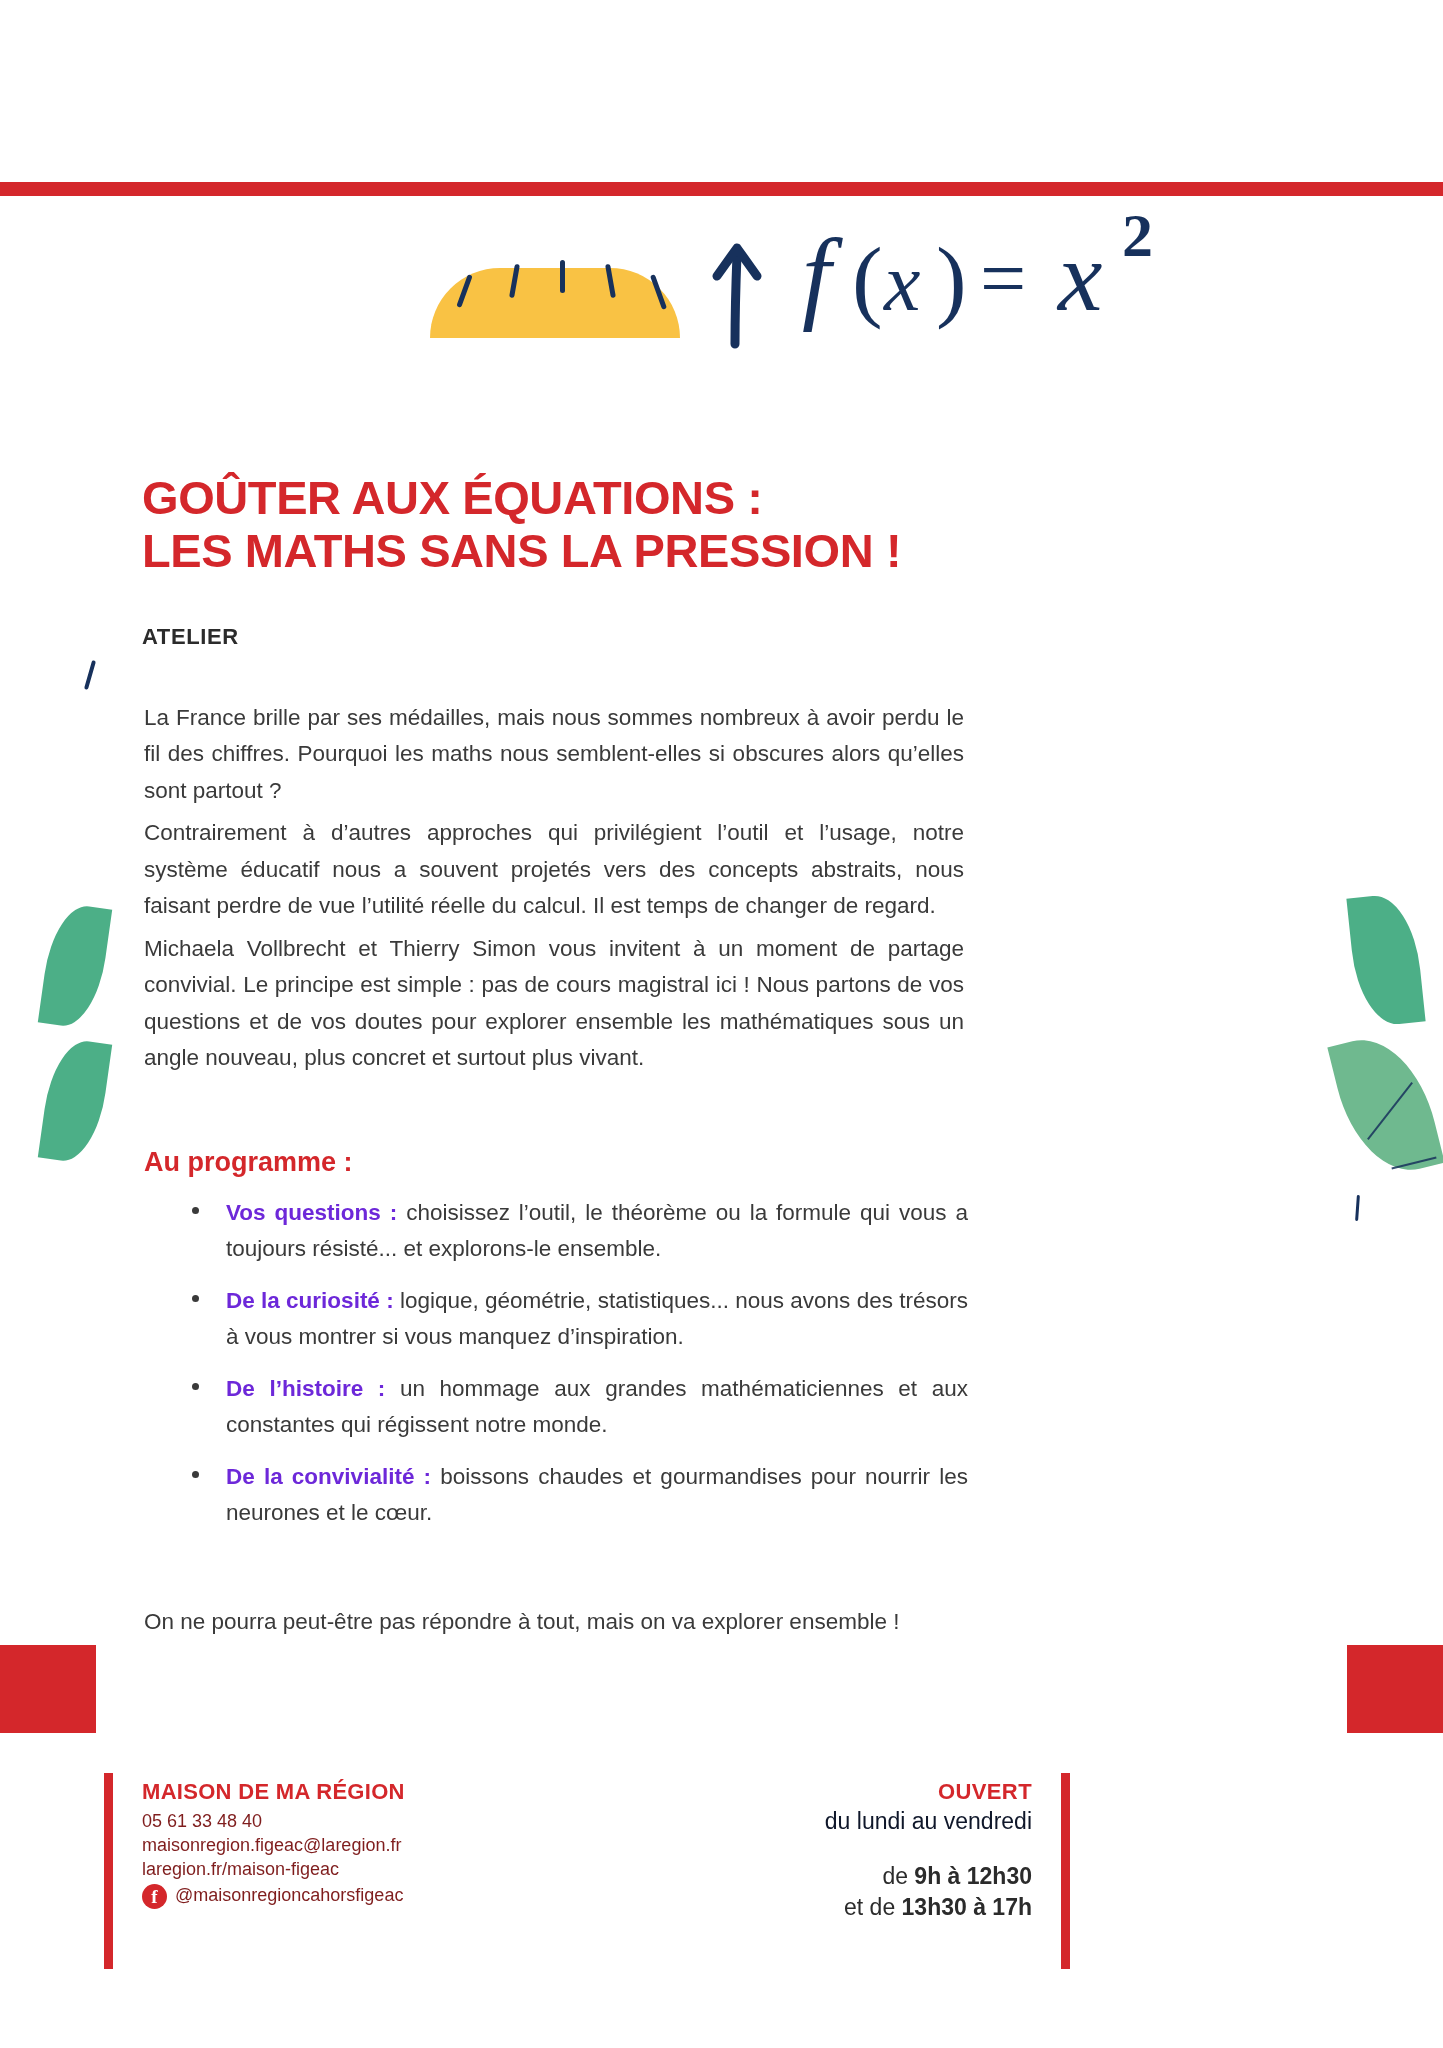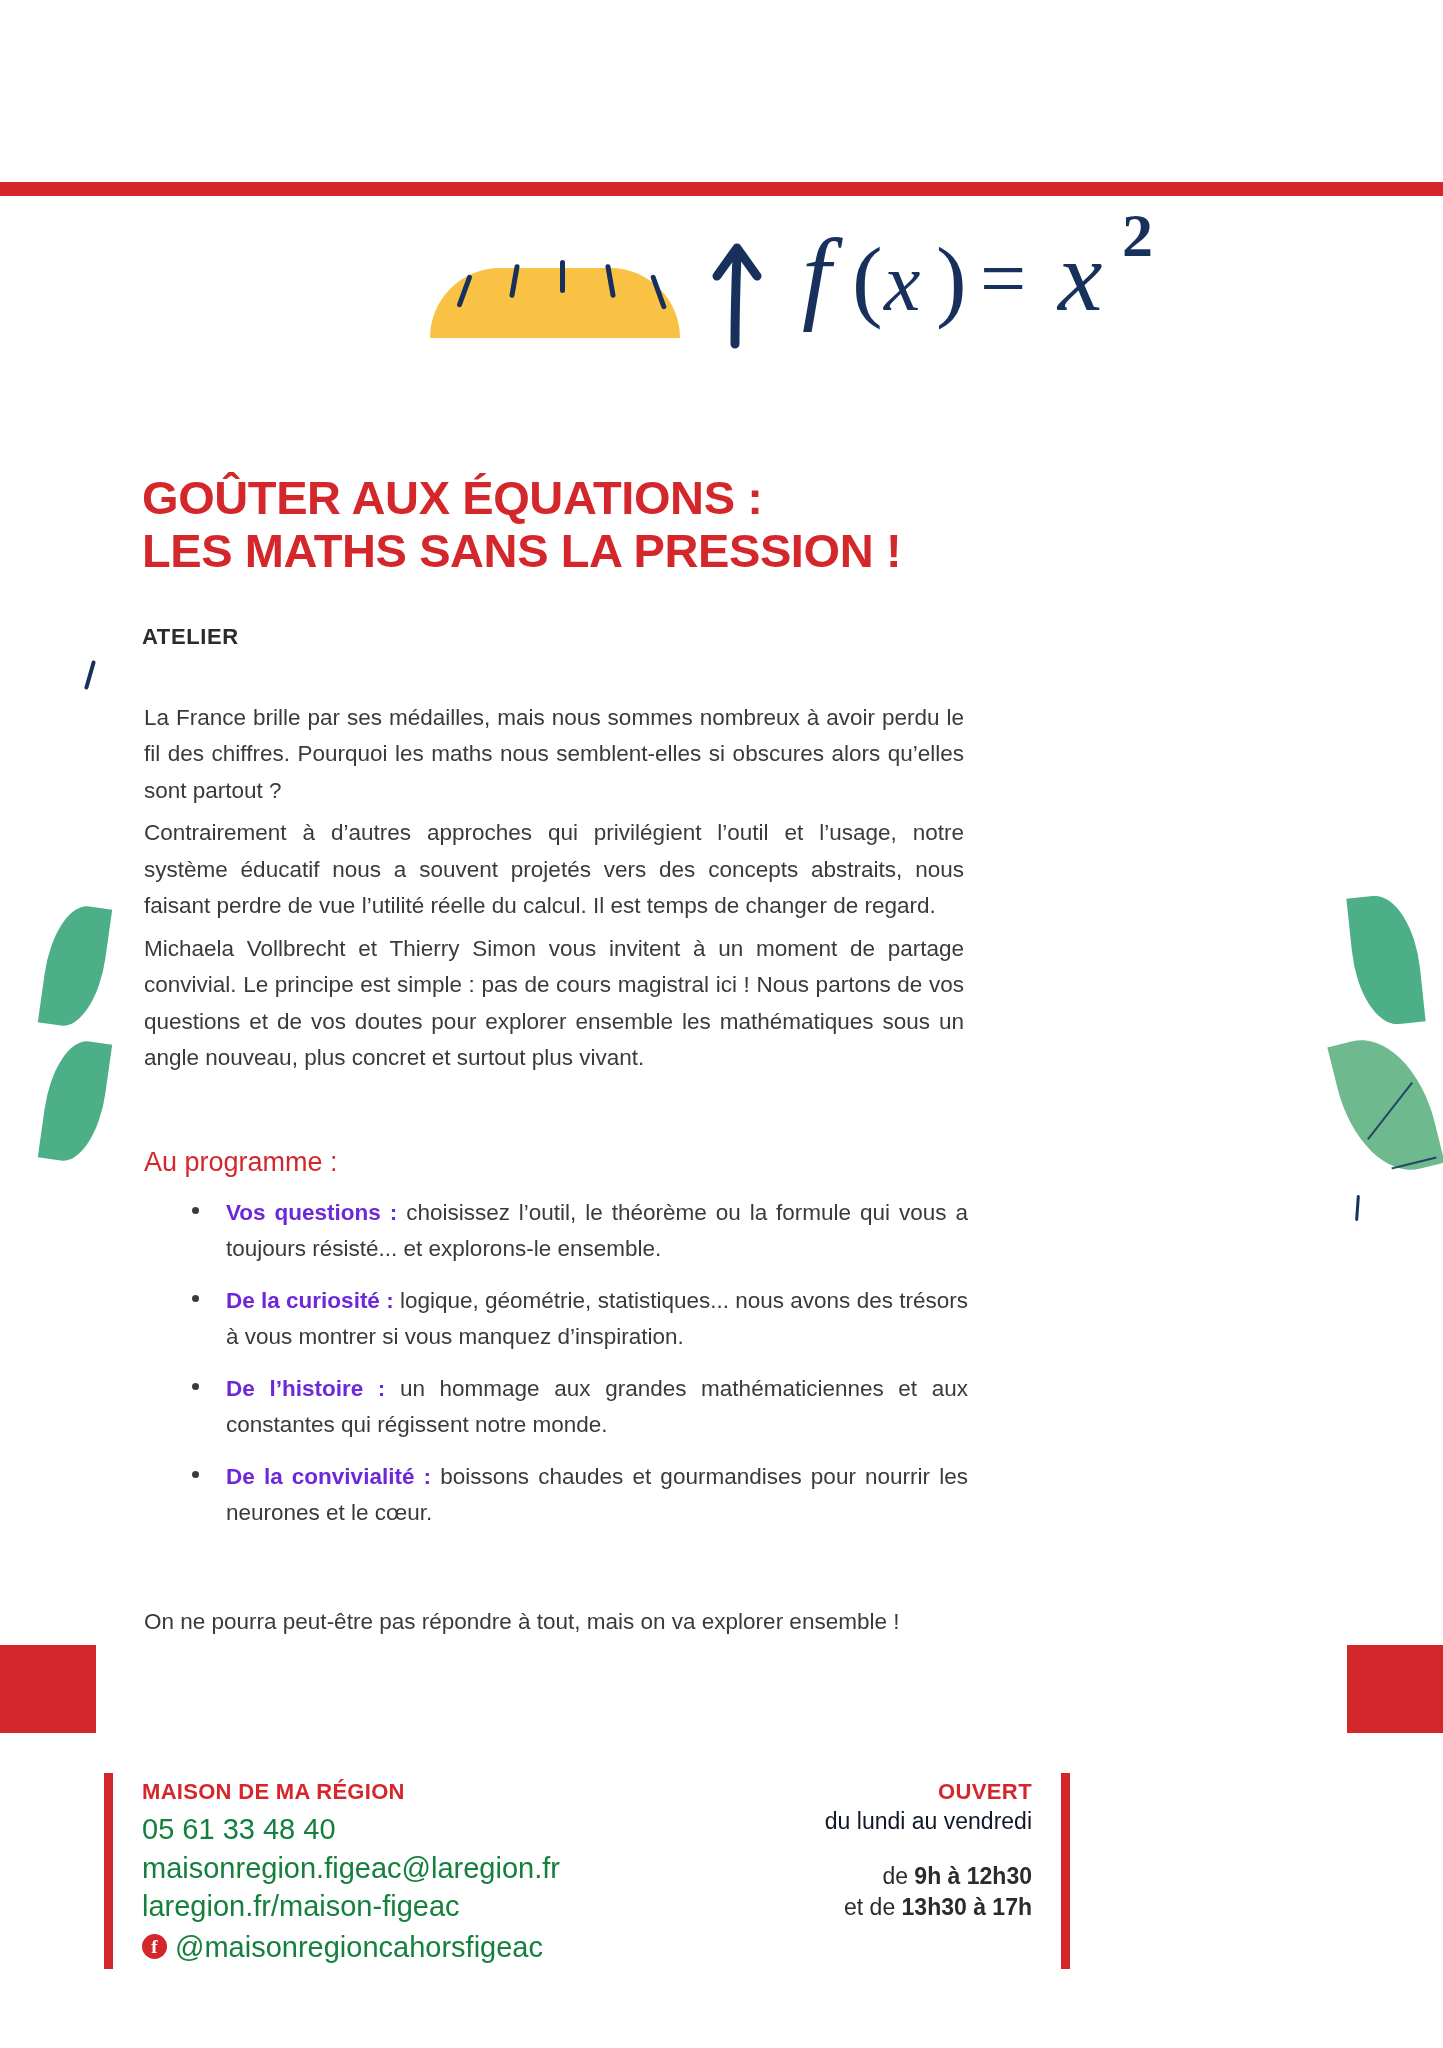--- a/index.html
+++ b/index.html
@@ -53,42 +53,42 @@
 
   .kicker{position:absolute;left:142px;top:624px;
      color:#2B2B2B;font-weight:bold;font-size:22px;letter-spacing:.6px;}
 
   
   .body-wrap{position:absolute;left:144px;top:700px;width:820px;}
   .para{color:#3A3A3A;font-size:22.5px;line-height:1.62;
      text-align:justify;margin:0 0 6px 0;font-weight:300;}
 
   .prog-title{position:absolute;left:144px;top:1147px;
-     color:#D4272B;font-weight:normal;font-size:27px;}
+     color:#D4272B;font-weight:bold;font-size:27px;}
 
   .bullets{position:absolute;left:168px;top:1195px;width:800px;
      margin:0;padding:0;list-style:none;}
   .bullets li{position:relative;padding-left:58px;margin-bottom:17px;
      color:#3A3A3A;font-size:22.5px;line-height:1.58;text-align:justify;font-weight:300;}
   .bullets li .dot{position:absolute;left:24px;top:12px;width:7px;height:7px;
      border-radius:50%;background:#3A3A3A;}
   .bullets li b{font-weight:bold;color:#6d28d9;}
 
   .outro{position:absolute;left:144px;top:1604px;width:820px;
      color:#3A3A3A;font-size:22.5px;line-height:1.6;font-weight:300;}
 
   
   .footer{position:absolute;left:0;top:1765px;width:1174px;height:225px;}
   .fbar{position:absolute;width:9px;background:#D4272B;top:8px;height:196px;}
   .fbar.left{left:104px;}
   .fbar.right{right:104px;}
 
   .fcontact{position:absolute;left:142px;top:14px;}
   .fcontact .org{color:#D4272B;font-weight:bold;font-size:22px;letter-spacing:.3px;margin-bottom:5px;}
-  .fcontact .line{color:#15803d;font-size:29px;line-height:1.33;}
+  .fcontact .line{color:#7f1d1d;font-size:18px;line-height:1.33;}
   .fb-row{display:flex;align-items:center;gap:8px;margin-top:2px;}
   .fb-ico{width:25px;height:25px;border-radius:50%;background:#D4272B;
      color:#fff;font-weight:bold;font-size:19px;font-family:"Liberation Serif",serif;
      display:flex;align-items:center;justify-content:center;line-height:1;}
 
   .fhours{position:absolute;right:142px;top:14px;text-align:right;}
   .fhours .open{color:#D4272B;font-weight:bold;font-size:22px;letter-spacing:.4px;}
   .fhours .days{color:#0f172a;font-size:23px;margin-top:3px;}
   .fhours .slot{color:#2B2B2B;font-size:23px;line-height:1.33;}
   .fhours .slot b{font-weight:bold;}

